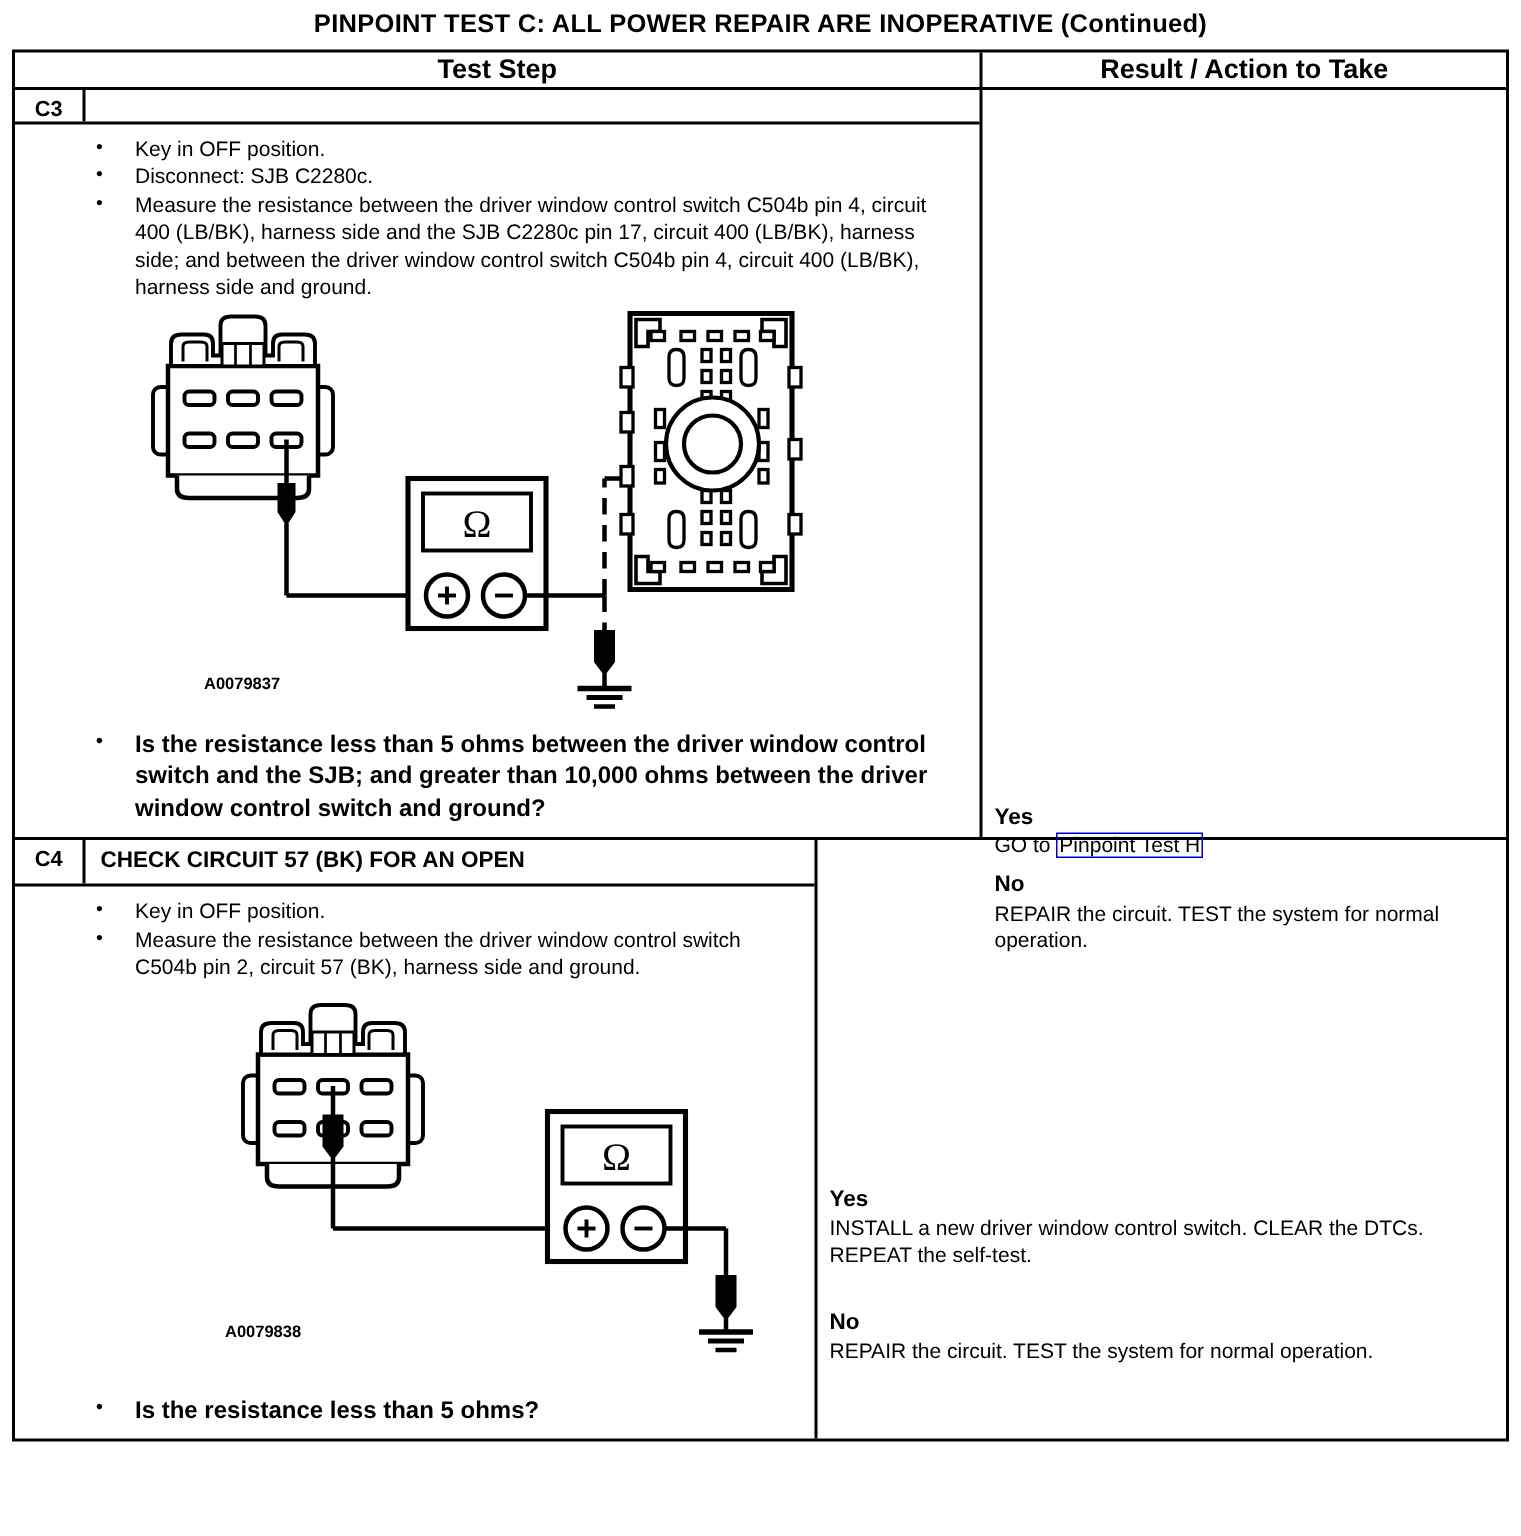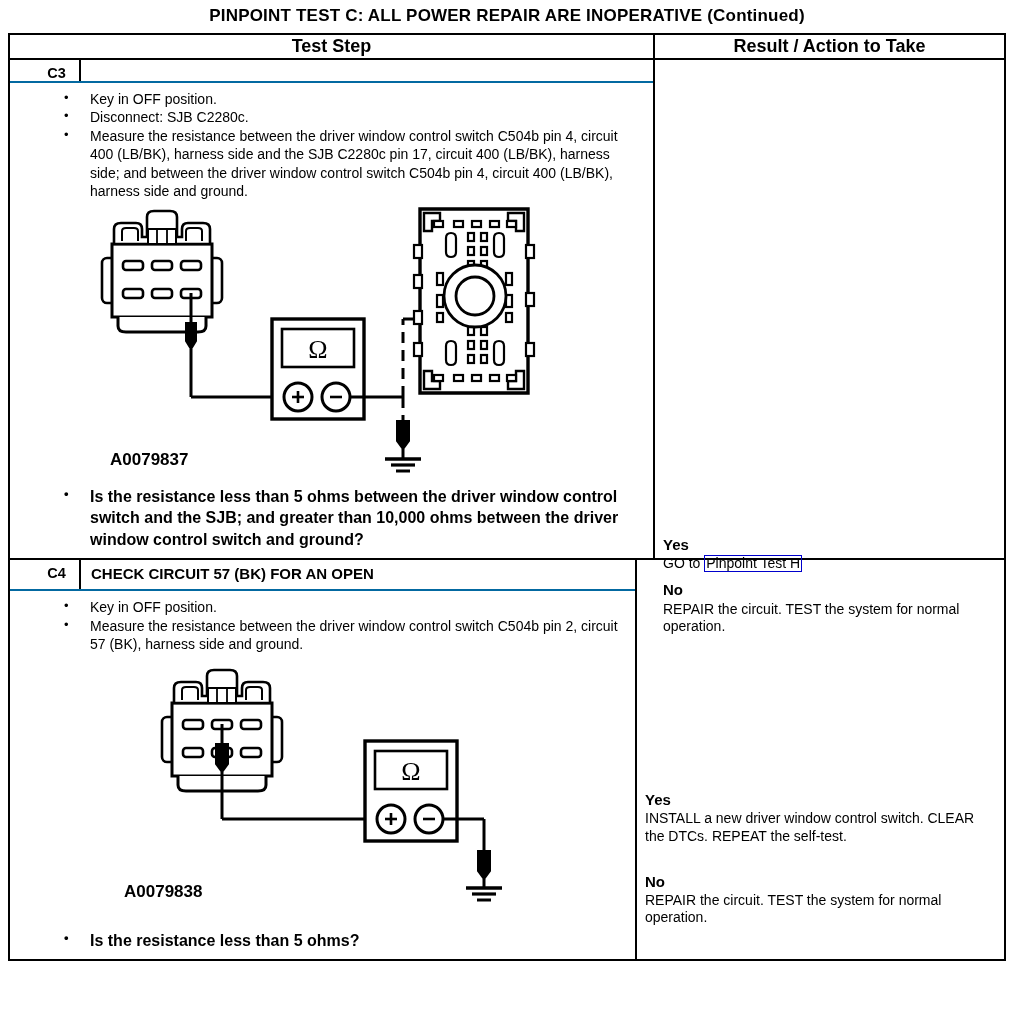--- a/index.html
+++ b/index.html
@@ -71,23 +71,22 @@
     justify-content: center;
   }
   .header-cell-text {
     font-size: 18px;
     font-weight: bold;
   }
 
   
   .step-head {
     display: flex;
-    border-bottom: 2px solid #0369a1;
-    box-sizing: border-box;
-    padding-left: 24px;
+    border-bottom: 2px solid #000000;
+    box-sizing: border-box;
   }
   .step-id {
     width: 47px;
     flex: 0 0 47px;
     border-right: 2px solid #000;
     box-sizing: border-box;
     display: flex;
     align-items: flex-start;
     justify-content: center;
     padding-top: 5px;
@@ -167,23 +166,24 @@
     display: inline-block;
     line-height: 1.05;
     text-decoration: none;
   }
 
   
   .art-wrap {
     position: relative;
   }
   .art-id {
-    font-size: 17px;
+    font-size: 11px;
     font-weight: bold;
     position: absolute;
+    margin-left: 26px;
   }
 
   svg { display: block; }
 </style>
 </head>
 <body>
 
 <div class="page-title">PINPOINT TEST  C: ALL POWER REPAIR ARE INOPERATIVE (Continued)</div>
 
 <div class="test-table">
@@ -376,21 +376,21 @@
           <span>GO to </span><a href="#" class="link-box">Pinpoint Test H</a>
         </div>
         <div class="result-label">No</div>
         <div class="result-text">REPAIR the circuit. TEST the system for normal operation.</div>
       </div>
     </div>
   </div>
 
   <div class="row">
 
-    <div class="col-left" style="width:627px;">
+    <div class="col-left" style="width:535px;">
 
       <div class="step-head">
         <div class="step-id">C4</div>
         <div class="step-title">CHECK CIRCUIT 57 (BK) FOR AN OPEN</div>
       </div>
 
       <div class="step-body">
 
         <ul class="bullets">
           <li>Key in OFF position.</li>

